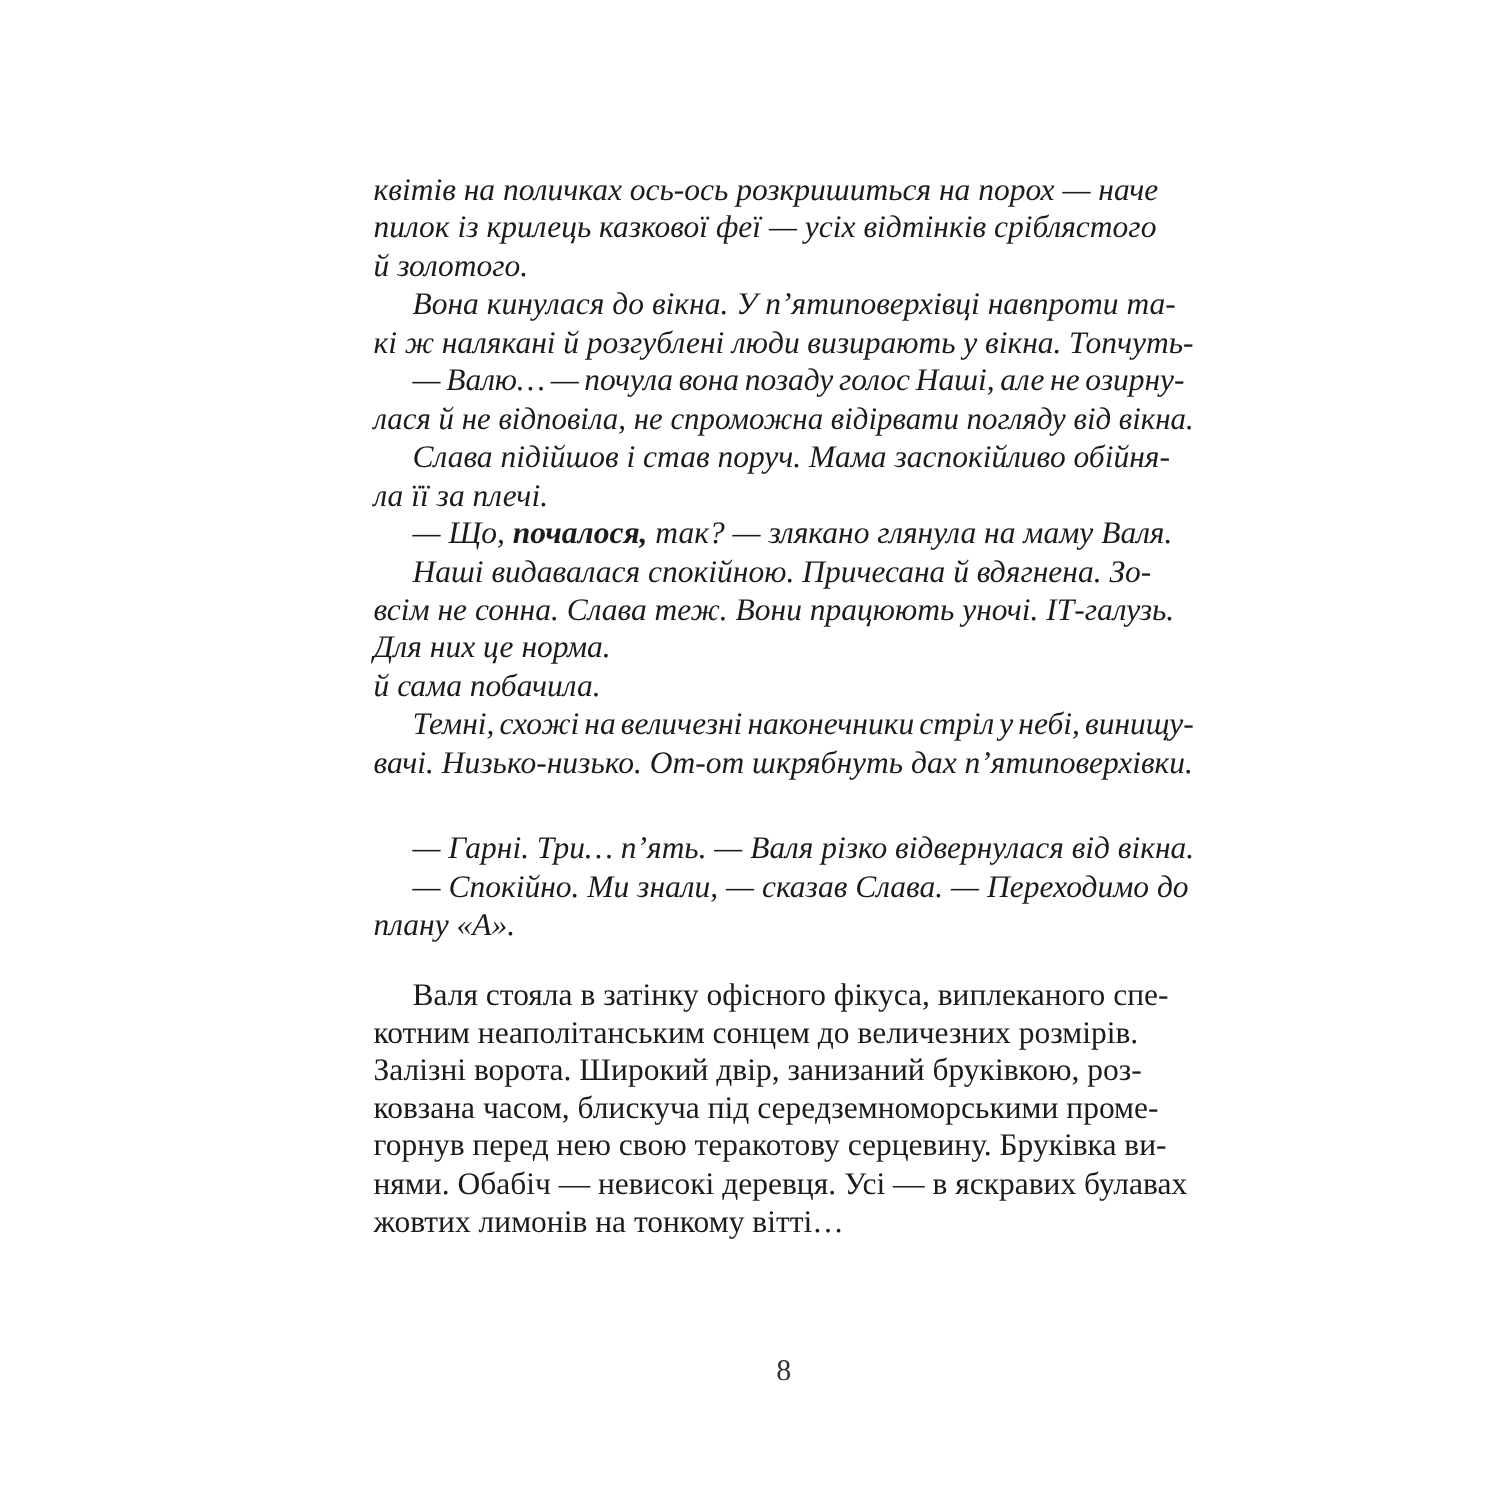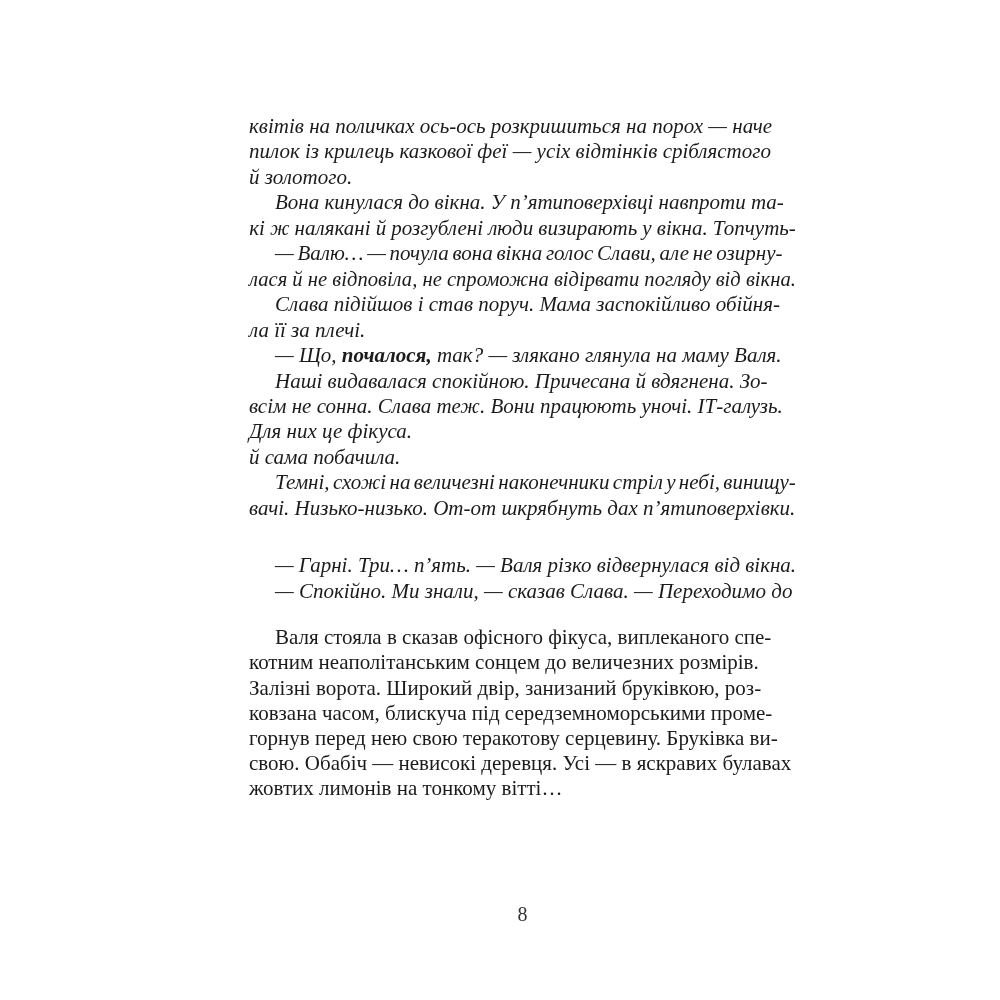--- a/index.html
+++ b/index.html
@@ -40,58 +40,59 @@
 <div>
   <div class="text-block">
       <div class="section italic">
         <div class="para">
           <div class="line just" style="word-spacing: 0px;"><span>квітів на поличках ось-ось розкришиться на порох — наче</span></div>
           <div class="line just" style="word-spacing: 0px;"><span>пилок із крилець казкової феї — усіх відтінків сріблястого</span></div>
           <div class="line"><span>й золотого.</span></div>
         </div>
         <div class="para">
           <div class="line just indent" style="word-spacing: 0px;"><span>Вона кинулася до вікна. У п’ятиповерхівці навпроти та-</span></div>
-          <div class="line just" style="word-spacing: -0.11px; text-align: center;"><span>кі ж налякані й розгублені люди визирають у вікна. Топчуть-</span></div>
+          <div class="line just" style="word-spacing: -0.11px;"><span>кі ж налякані й розгублені люди визирають у вікна. Топчуть-</span></div>
         </div>
         <div class="para">
-          <div class="line just indent" style="word-spacing: -1.5px;"><span>— Валю… — почула вона вікна голос Слави, але не озирну-</span></div>
+          <div class="line just indent" style="word-spacing: -1.5px;"><span>— Валю… — почула вона позаду голос Наші, але не озирну-</span></div>
           <div class="line" style="transform: scaleX(0.9803); transform-origin: 0px 50%;"><span>лася й не відповіла, не спроможна відірвати погляду від вікна.</span></div>
         </div>
         <div class="para">
           <div class="line just indent" style="word-spacing: 0px;"><span>Слава підійшов і став поруч. Мама заспокійливо обійня-</span></div>
           <div class="line"><span>ла її за плечі.</span></div>
         </div>
         <div class="para">
           <div class="line indent"><span>— Що, </span><span class="b">почалося,</span><span> так? — злякано глянула на маму Валя.</span></div>
         </div>
         <div class="para">
           <div class="line just indent" style="word-spacing: 0px;"><span>Наші видавалася спокійною. Причесана й вдягнена. Зо-</span></div>
           <div class="line just" style="word-spacing: 0px;"><span>всім не сонна. Слава теж. Вони працюють уночі. ІТ-галузь.</span></div>
-          <div class="line"><span>Для них це фікуса.</span></div>
+          <div class="line"><span>Для них це норма.</span></div>
         </div>
         <div class="para">
           <div class="line"><span>й сама побачила.</span></div>
         </div>
         <div class="para">
           <div class="line just indent" style="word-spacing: -1.88px;"><span>Темні, схожі на величезні наконечники стріл у небі, винищу-</span></div>
           <div class="line"><span>вачі. Низько-низько. От-от шкрябнуть дах п’ятиповерхівки.</span></div>
         </div>
         <div class="para">
           <div class="line indent" style="transform: scaleX(0.9982); transform-origin: 0px 50%; margin-top: 32px;"><span>— Гарні. Три… п’ять. — Валя різко відвернулася від вікна.</span></div>
         </div>
         <div class="para">
           <div class="line just indent" style="word-spacing: 0px;"><span>— Спокійно. Ми знали, — сказав Слава. — Переходимо до</span></div>
+          <div class="line"><span>плану «А».</span></div>
         </div>
       </div>
       <div class="section regular">
         <div class="para">
-          <div class="line just indent" style="word-spacing: 0px;"><span>Валя стояла в сказав офісного фікуса, виплеканого спе-</span></div>
+          <div class="line just indent" style="word-spacing: 0px;"><span>Валя стояла в затінку офісного фікуса, виплеканого спе-</span></div>
           <div class="line just" style="word-spacing: 0px;"><span>котним неаполітанським сонцем до величезних розмірів.</span></div>
           <div class="line just" style="word-spacing: 0px;"><span>Залізні ворота. Широкий двір, занизаний бруківкою, роз-</span></div>
           <div class="line just" style="word-spacing: 0px;"><span>ковзана часом, блискуча під середземноморськими проме-</span></div>
           <div class="line just" style="word-spacing: 0px;"><span>горнув перед нею свою теракотову серцевину. Бруківка ви-</span></div>
-          <div class="line just" style="word-spacing: 0px;"><span>свою. Обабіч — невисокі деревця. Усі — в яскравих булавах</span></div>
+          <div class="line just" style="word-spacing: 0px;"><span>нями. Обабіч — невисокі деревця. Усі — в яскравих булавах</span></div>
           <div class="line"><span>жовтих лимонів на тонкому вітті…</span></div>
         </div>
       </div>
     </div>
   <div class="page-number">8</div>
 </div>
 
 </body></html>

